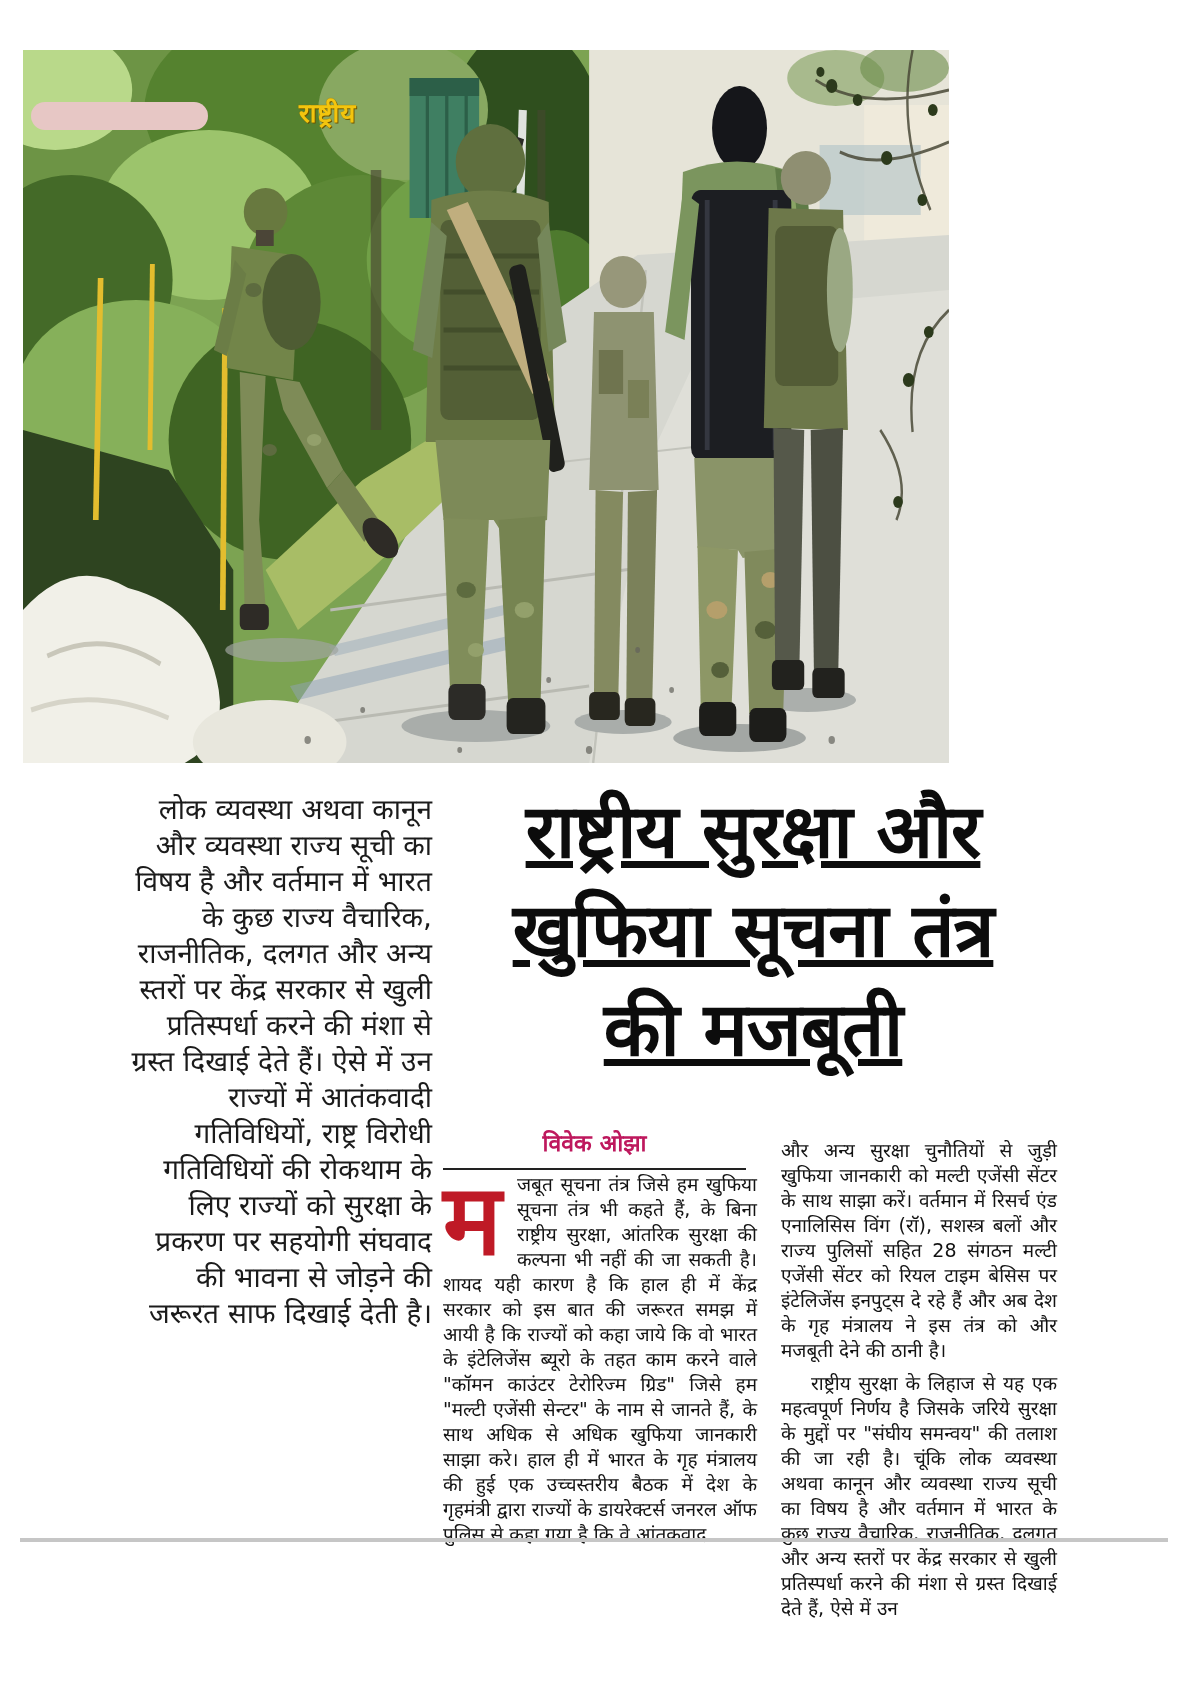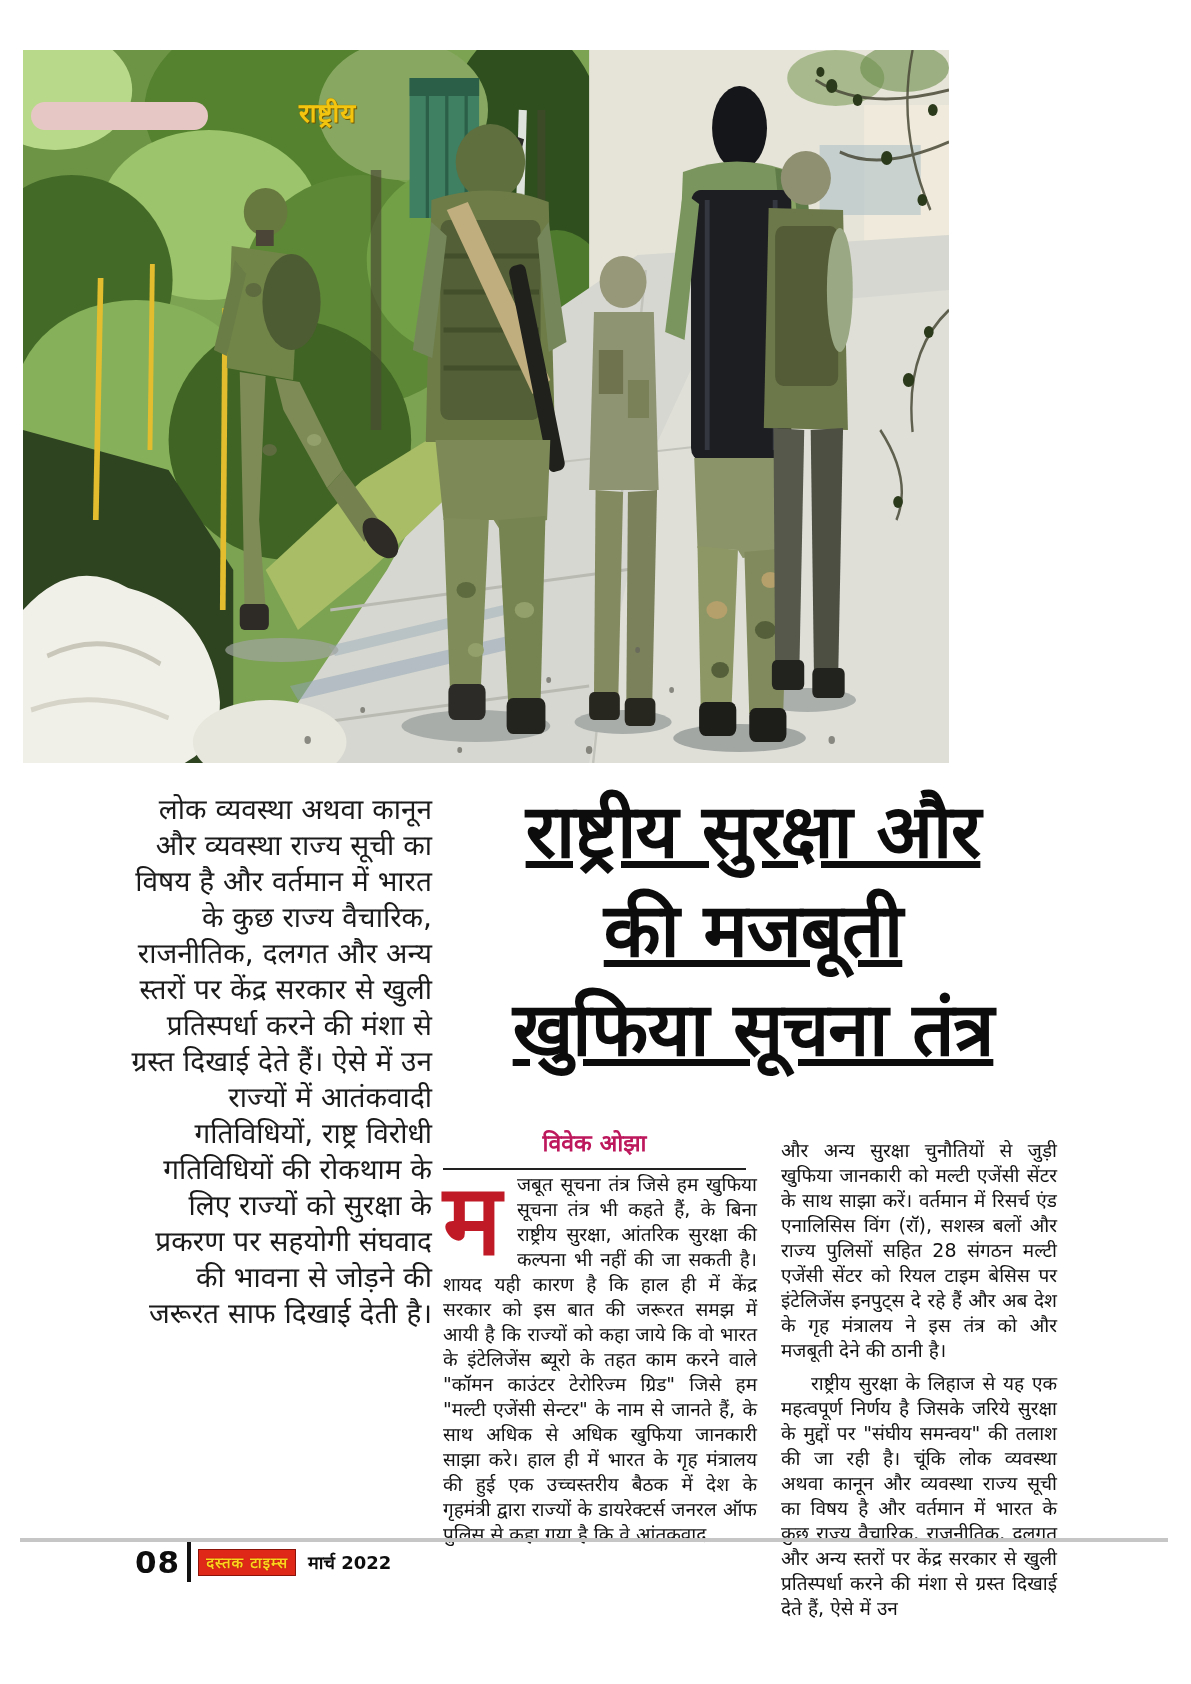--- a/index.html
+++ b/index.html
@@ -259,36 +259,30 @@
       </g>
     </svg>
     <div class="redaction-box"></div>
     <div class="category-label">राष्ट्रीय</div>
   </figure>
 
   <aside class="standfirst">लोक व्यवस्था अथवा कानून और व्यवस्था राज्य सूची का विषय है और वर्तमान में भारत के कुछ राज्य वैचारिक, राजनीतिक, दलगत और अन्य स्तरों पर केंद्र सरकार से खुली प्रतिस्पर्धा करने की मंशा से ग्रस्त दिखाई देते हैं। ऐसे में उन राज्यों में आतंकवादी गतिविधियों, राष्ट्र विरोधी गतिविधियों की रोकथाम के लिए राज्यों को सुरक्षा के प्रकरण पर सहयोगी संघवाद की भावना से जोड़ने की जरूरत साफ दिखाई देती है।</aside>
 
   <h1 class="headline">
     <span class="hl">राष्ट्रीय सुरक्षा और</span>
+    <span class="hl">खुफिया सूचना तंत्र</span>
     <span class="hl">की मजबूती</span>
-    <span class="hl">खुफिया सूचना तंत्र</span>
   </h1>
 
   <div class="byline">विवेक ओझा</div>
 
   <div class="body-col col1">
     <span class="dropcap">म</span><span>जबूत सूचना तंत्र जिसे हम खुफिया सूचना तंत्र भी कहते हैं, के बिना राष्ट्रीय सुरक्षा, आंतरिक सुरक्षा की कल्पना भी नहीं की जा सकती है। शायद यही कारण है कि हाल ही में केंद्र सरकार को इस बात की जरूरत समझ में आयी है कि राज्यों को कहा जाये कि वो भारत के इंटेलिजेंस ब्यूरो के तहत काम करने वाले "कॉमन काउंटर टेरोरिज्म ग्रिड" जिसे हम "मल्टी एजेंसी सेन्टर" के नाम से जानते हैं, के साथ अधिक से अधिक खुफिया जानकारी साझा करे। हाल ही में भारत के गृह मंत्रालय की हुई एक उच्चस्तरीय बैठक में देश के गृहमंत्री द्वारा राज्यों के डायरेक्टर्स जनरल ऑफ पुलिस से कहा गया है कि वे आंतकवाद</span>
   </div>
 
   <div class="body-col col2">
     <p>और अन्य सुरक्षा चुनौतियों से जुड़ी खुफिया जानकारी को मल्टी एजेंसी सेंटर के साथ साझा करें। वर्तमान में रिसर्च एंड एनालिसिस विंग (रॉ), सशस्त्र बलों और राज्य पुलिसों सहित 28 संगठन मल्टी एजेंसी सेंटर को रियल टाइम बेसिस पर इंटेलिजेंस इनपुट्स दे रहे हैं और अब देश के गृह मंत्रालय ने इस तंत्र को और मजबूती देने की ठानी है।</p>
     <p class="indent">राष्ट्रीय सुरक्षा के लिहाज से यह एक महत्वपूर्ण निर्णय है जिसके जरिये सुरक्षा के मुद्दों पर "संघीय समन्वय" की तलाश की जा रही है। चूंकि लोक व्यवस्था अथवा कानून और व्यवस्था राज्य सूची का विषय है और वर्तमान में भारत के कुछ राज्य वैचारिक, राजनीतिक, दलगत और अन्य स्तरों पर केंद्र सरकार से खुली प्रतिस्पर्धा करने की मंशा से ग्रस्त दिखाई देते हैं, ऐसे में उन</p>
   </div>
 
   <div class="footer-rule"></div>
-  <footer class="footer">
-    <span class="page-number">08</span>
-    <span class="footer-bar"></span>
-    <span class="mag-logo">दस्तक टाइम्स</span>
-    <span class="issue-date">मार्च 2022</span>
-  </footer>
 
 </div>
 
 </body></html>

